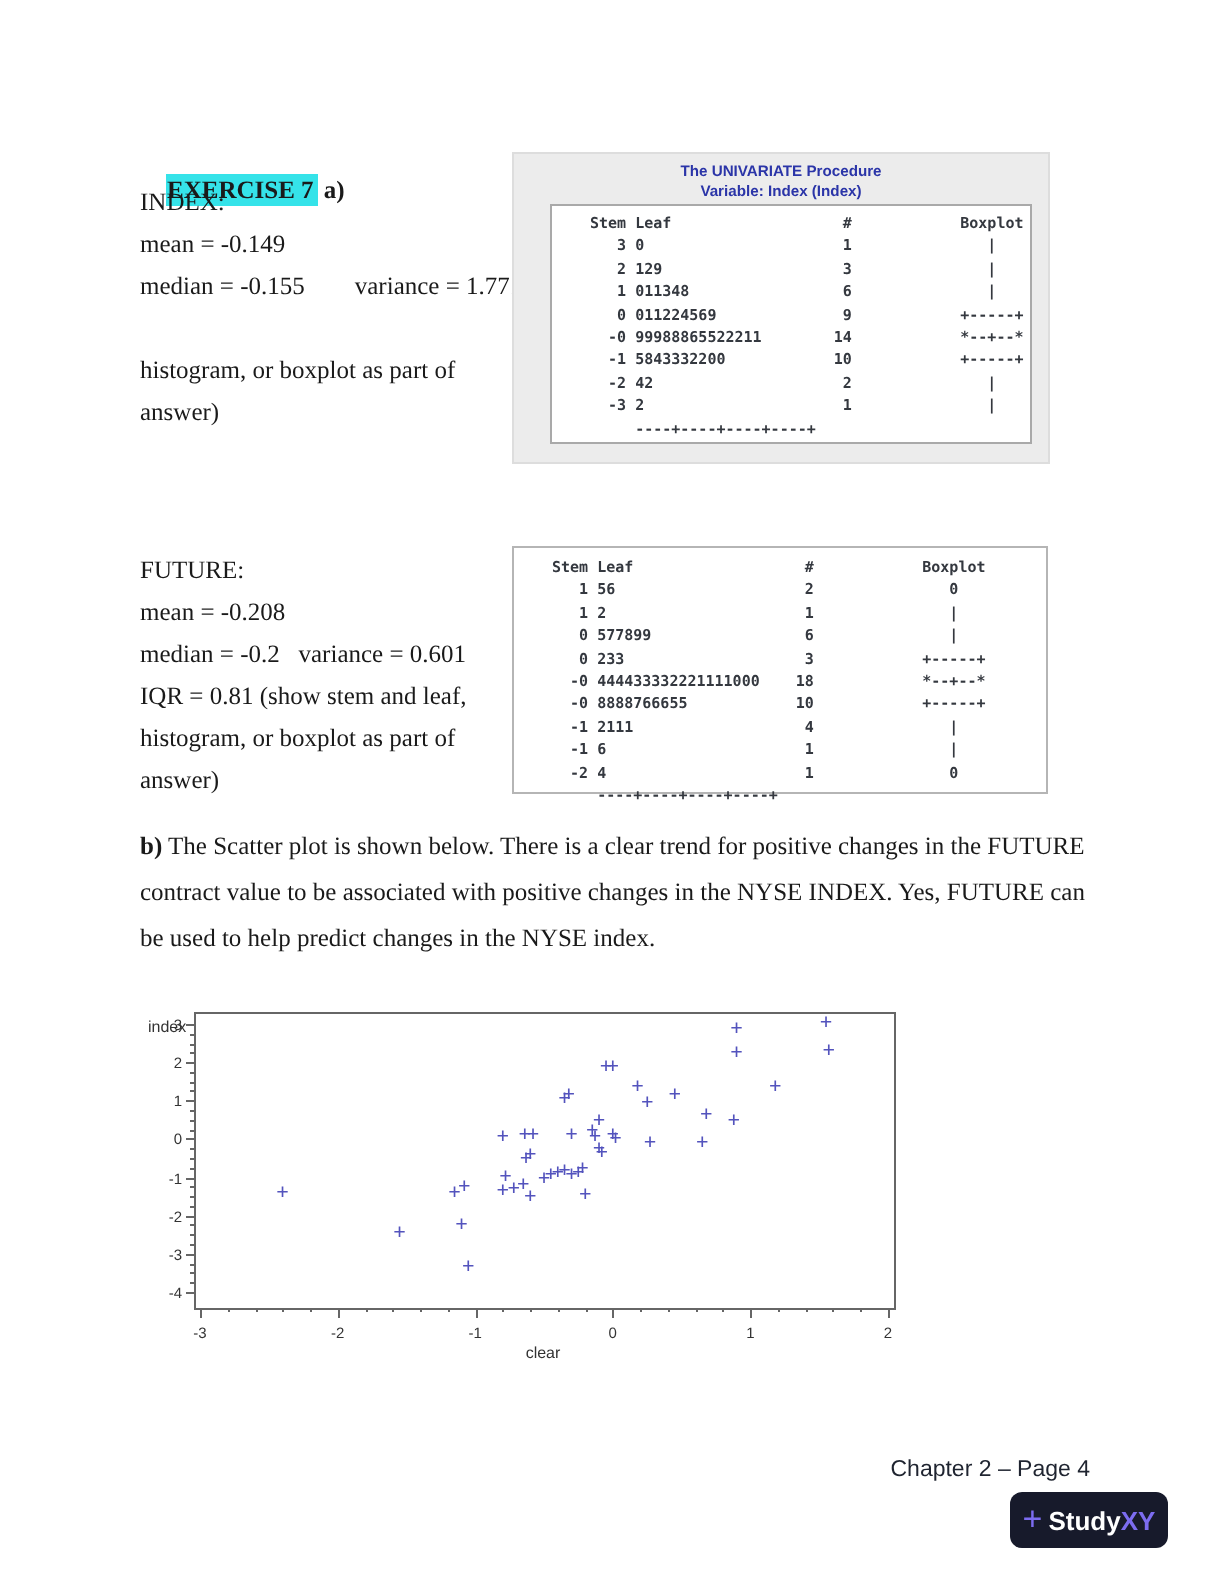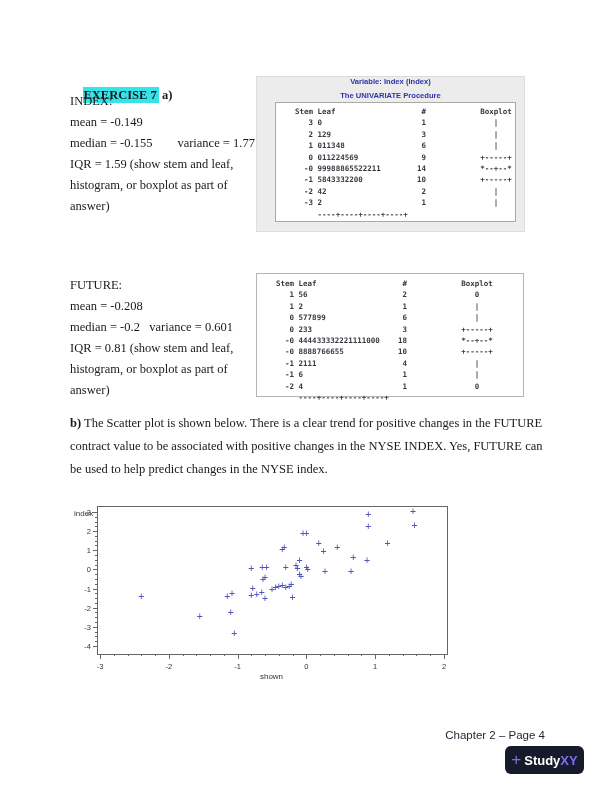--- a/index.html
+++ b/index.html
@@ -36,27 +36,26 @@
 
 <div id="page">
 
   <div class="tline" style="top:71px;">
     <span class="hl">EXERCISE 7</span><span class="bold"> a)</span>
   </div>
 
   <div class="tline" style="top:93px;">INDEX:</div>
   <div class="tline" style="top:114px;">mean = -0.149</div>
   <div class="tline" style="top:135px;">median = -0.155        variance = 1.771</div>
-  <div class="tline" style="top:156px;">IQR = 1.59 (show stem and leaf,</div>
   <div class="tline" style="top:177px;">histogram, or boxplot as part of</div>
   <div class="tline" style="top:198px;">answer)</div>
 
   <div class="sasbox1">
+    <div class="sastitle" style="margin-top:4px;">The UNIVARIATE Procedure</div>
     <div class="sastitle">Variable: Index (Index)</div>
-    <div class="sastitle" style="margin-top:4px;">The UNIVARIATE Procedure</div>
     <div class="innertable">
       <div class="monoblock" id="table-index" style="padding-left: 19px;">Stem Leaf                   #            Boxplot
    3 0                      1               |
    2 129                    3               |
    1 011348                 6               |
    0 011224569              9            +-----+
   -0 99988865522211        14            *--+--*
   -1 5843332200            10            +-----+
   -2 42                     2               |
   -3 2                      1               |
@@ -202,21 +201,21 @@
       <div class="ticky" style="left: -3px; top: 57.635px; width: 3px;"></div>
       <div class="ticky" style="left: -3px; top: 52.85px; width: 3px;"></div>
       <div class="ticky" style="left: -3px; top: 48.065px; width: 3px;"></div>
       <div class="ticky" style="left: -3px; top: 38.495px; width: 3px;"></div>
       <div class="ticky" style="left: -3px; top: 33.71px; width: 3px;"></div>
       <div class="ticky" style="left: -3px; top: 28.925px; width: 3px;"></div>
       <div class="ticky" style="left: -3px; top: 19.355px; width: 3px;"></div>
       <div class="ticky" style="left: -3px; top: 14.57px; width: 3px;"></div>
       <div class="ticky" style="left: -3px; top: 9.785px; width: 3px;"></div>
     </div>
-  <div class="axislabel" style="left:97px;top:672px;width:349px;text-align:center;">shown</div>
+  <div class="axislabel" style="left:97px;top:672px;width:349px;text-align:center;">clear</div>
 
   <div class="footer-text">Chapter 2 – Page 4</div>
   <div class="logo">
     <span class="logo-plus">+</span>
     <span class="logo-study">Study</span>
     <span class="logo-xy">XY</span>
   </div>
 
 </div>
 

